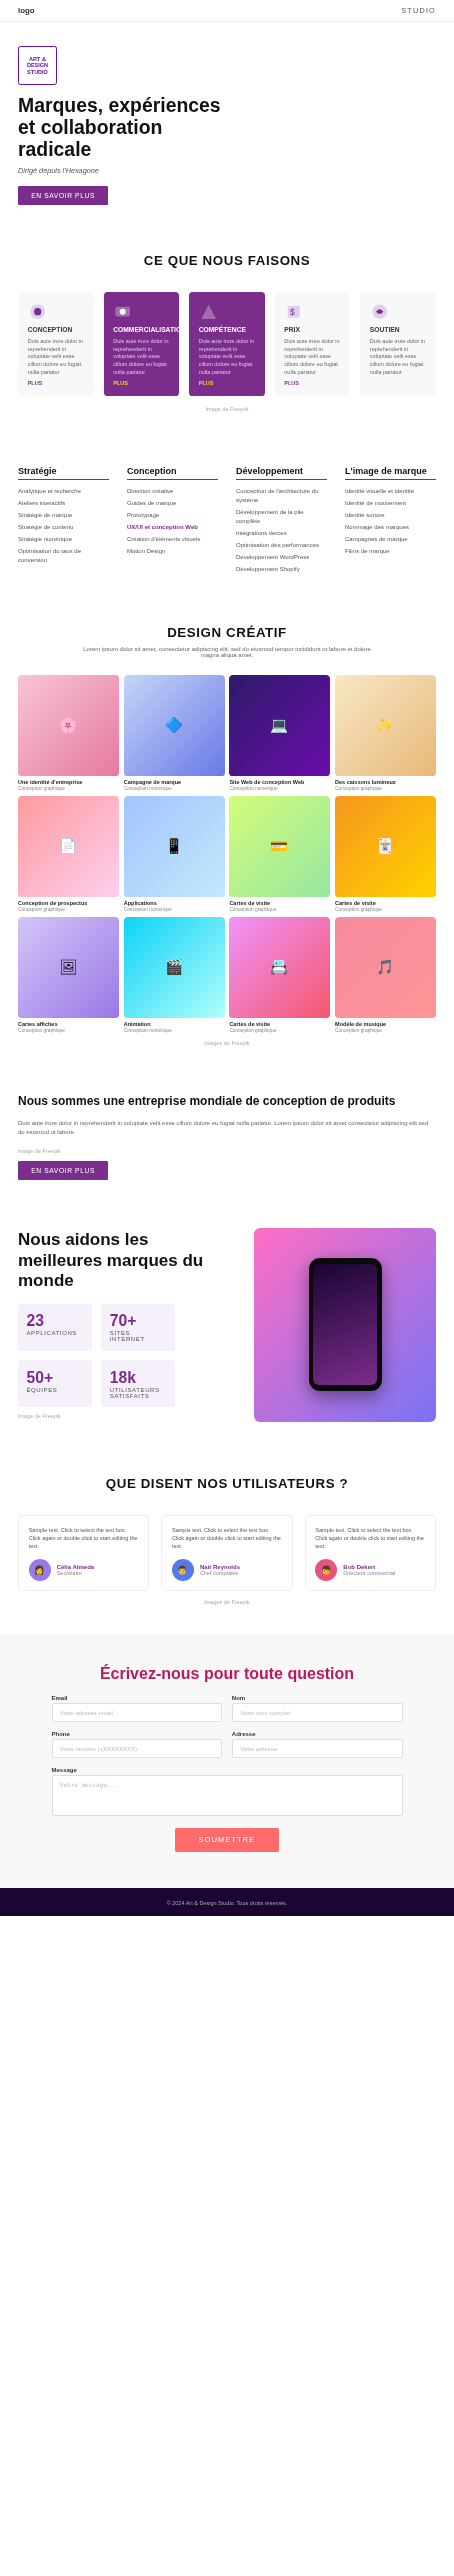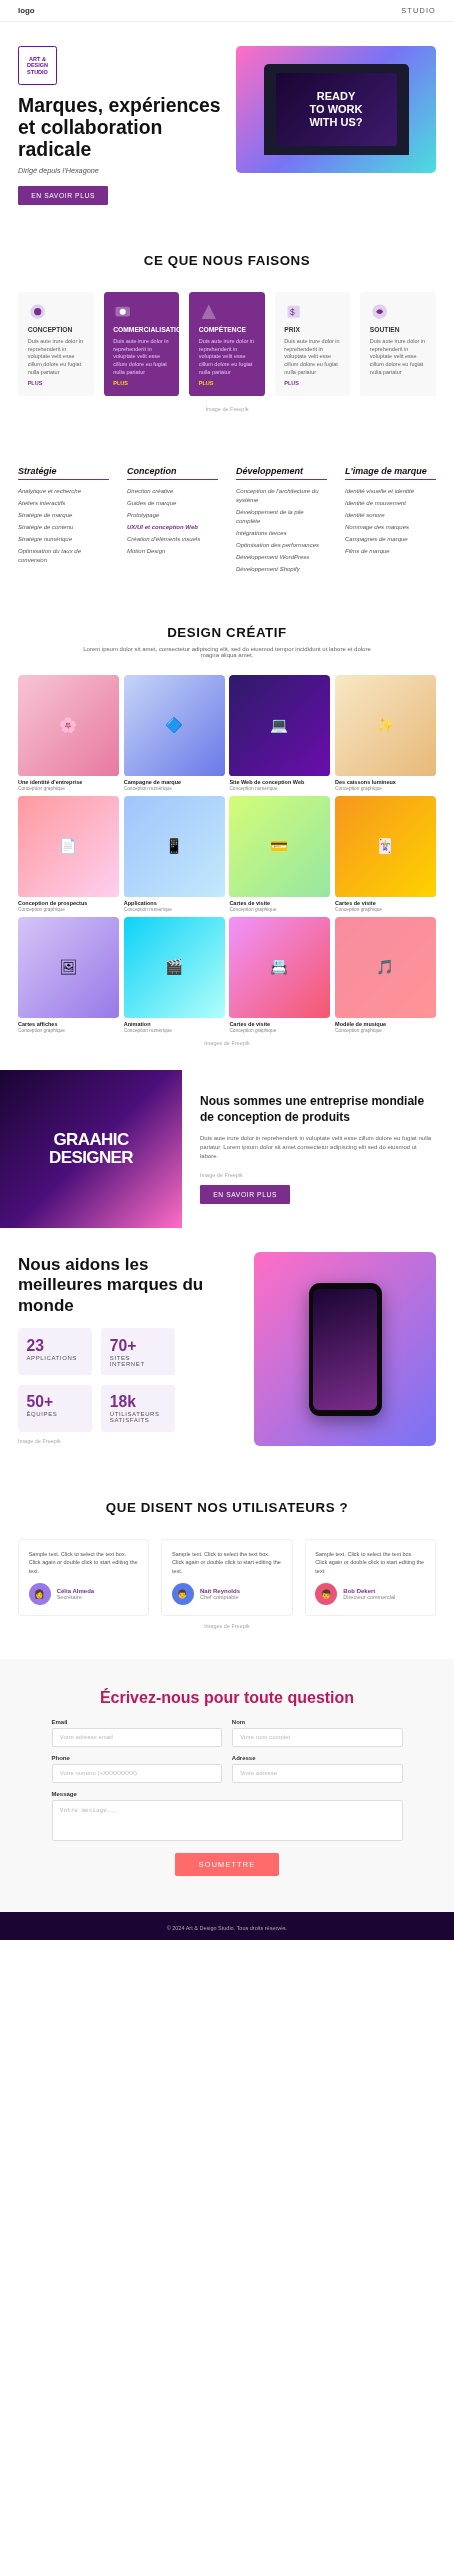--- a/index.html
+++ b/index.html
@@ -57,21 +57,21 @@
     .service-icon svg { width: 100%; height: 100%; }
     .service-card-title { font-size: 6.7px; font-weight: bold; text-transform: uppercase; margin-bottom: 4.8px; color: #333; }
     .service-card.highlight .service-card-title { color: #fff; }
     .service-card-text { font-size: 5.5px; color: #666; line-height: 1.4; }
     .service-card.highlight .service-card-text { color: #e0c0f0; }
     .service-plus { font-size: 5.5px; color: #7b2d8b; margin-top: 3.6px; font-weight: bold; text-transform: uppercase; }
     .service-card.highlight .service-plus { color: #ffd700; }
     .services-image-note { text-align: center; font-size: 5.5px; color: #aaa; margin-top: 9.7px; }
 
     
-    .competences-section { padding: 24px 18px; background: #fff; font-style: italic; }
+    .competences-section { padding: 24px 18px; background: #fff; }
     .competences-grid { display: flex; gap: 18px; }
     .competence-col { flex: 1; }
     .competence-col-title { font-size: 9px; font-weight: bold; color: #111; margin-bottom: 7.3px; border-bottom: 1.2px solid #7b2d8b; padding-bottom: 3.6px; }
     .competence-item { font-size: 6px; color: #555; margin-bottom: 3px; line-height: 1.5; }
     .competence-item.purple { color: #7b2d8b; font-weight: bold; }
 
     
     .design-section { padding: 24px 18px; background: #fff; }
     .design-section .section-title { margin-bottom: 6px; }
     .design-desc { text-align: center; font-size: 6px; color: #666; margin-bottom: 17px; max-width: 303px; margin-left: auto; margin-right: auto; }
@@ -192,31 +192,20 @@
   <div class="hero-left">
     <div class="hero-badge">
       <span>ART &amp;</span>
       <span>DESIGN</span>
       <span>STUDIO</span>
     </div>
     <h1 class="hero-title">Marques, expériences et collaboration radicale</h1>
     <p class="hero-subtitle">Dirigé depuis l'Hexagone</p>
     <button class="hero-btn">EN SAVOIR PLUS</button>
   </div>
-  <div class="hero-right">
-    <div class="hero-laptop">
-      <div class="hero-screen">
-        <div class="hero-screen-text">
-          <div>READY</div>
-          <div>TO WORK</div>
-          <div>WITH US?</div>
-        </div>
-      </div>
-    </div>
-  </div>
 </section>
 
 <section class="section-services">
   <h2 class="section-title">CE QUE NOUS FAISONS</h2>
   <div class="services-grid">
 
     <div class="service-card">
       <div class="service-icon">
         <svg viewBox="0 0 32 32" fill="none">
             <circle cx="16" cy="16" r="12" fill="#e0d0f0"></circle>
@@ -386,25 +375,20 @@
       <div class="design-item">
     <div class="design-thumb thumb-rose">🎵</div>
     <div class="design-item-title">Modèle de musique</div>
     <div class="design-item-sub">Conception graphique</div>
   </div>
     </div>
   <div class="design-images-note">Images de Freepik</div>
 </section>
 
 <section class="world-section">
-  <div class="world-left">
-    <div class="world-left-text">
-      GRAAHIC<br>DESIGNER
-    </div>
-  </div>
   <div class="world-right">
     <h2 class="world-right-title">Nous sommes une entreprise mondiale de conception de produits</h2>
     <p class="world-right-text">Duis aute irure dolor in reprehenderit in voluptate velit esse cillum dolore eu fugiat nulla pariatur. Lorem ipsum dolor sit amet consectetur adipiscing elit sed do eiusmod ut labore.</p>
     <p class="world-image-note">Image de Freepik</p>
     <button class="world-btn">EN SAVOIR PLUS</button>
   </div>
 </section>
 
 <section class="stats-section">
   <div class="stats-left">

